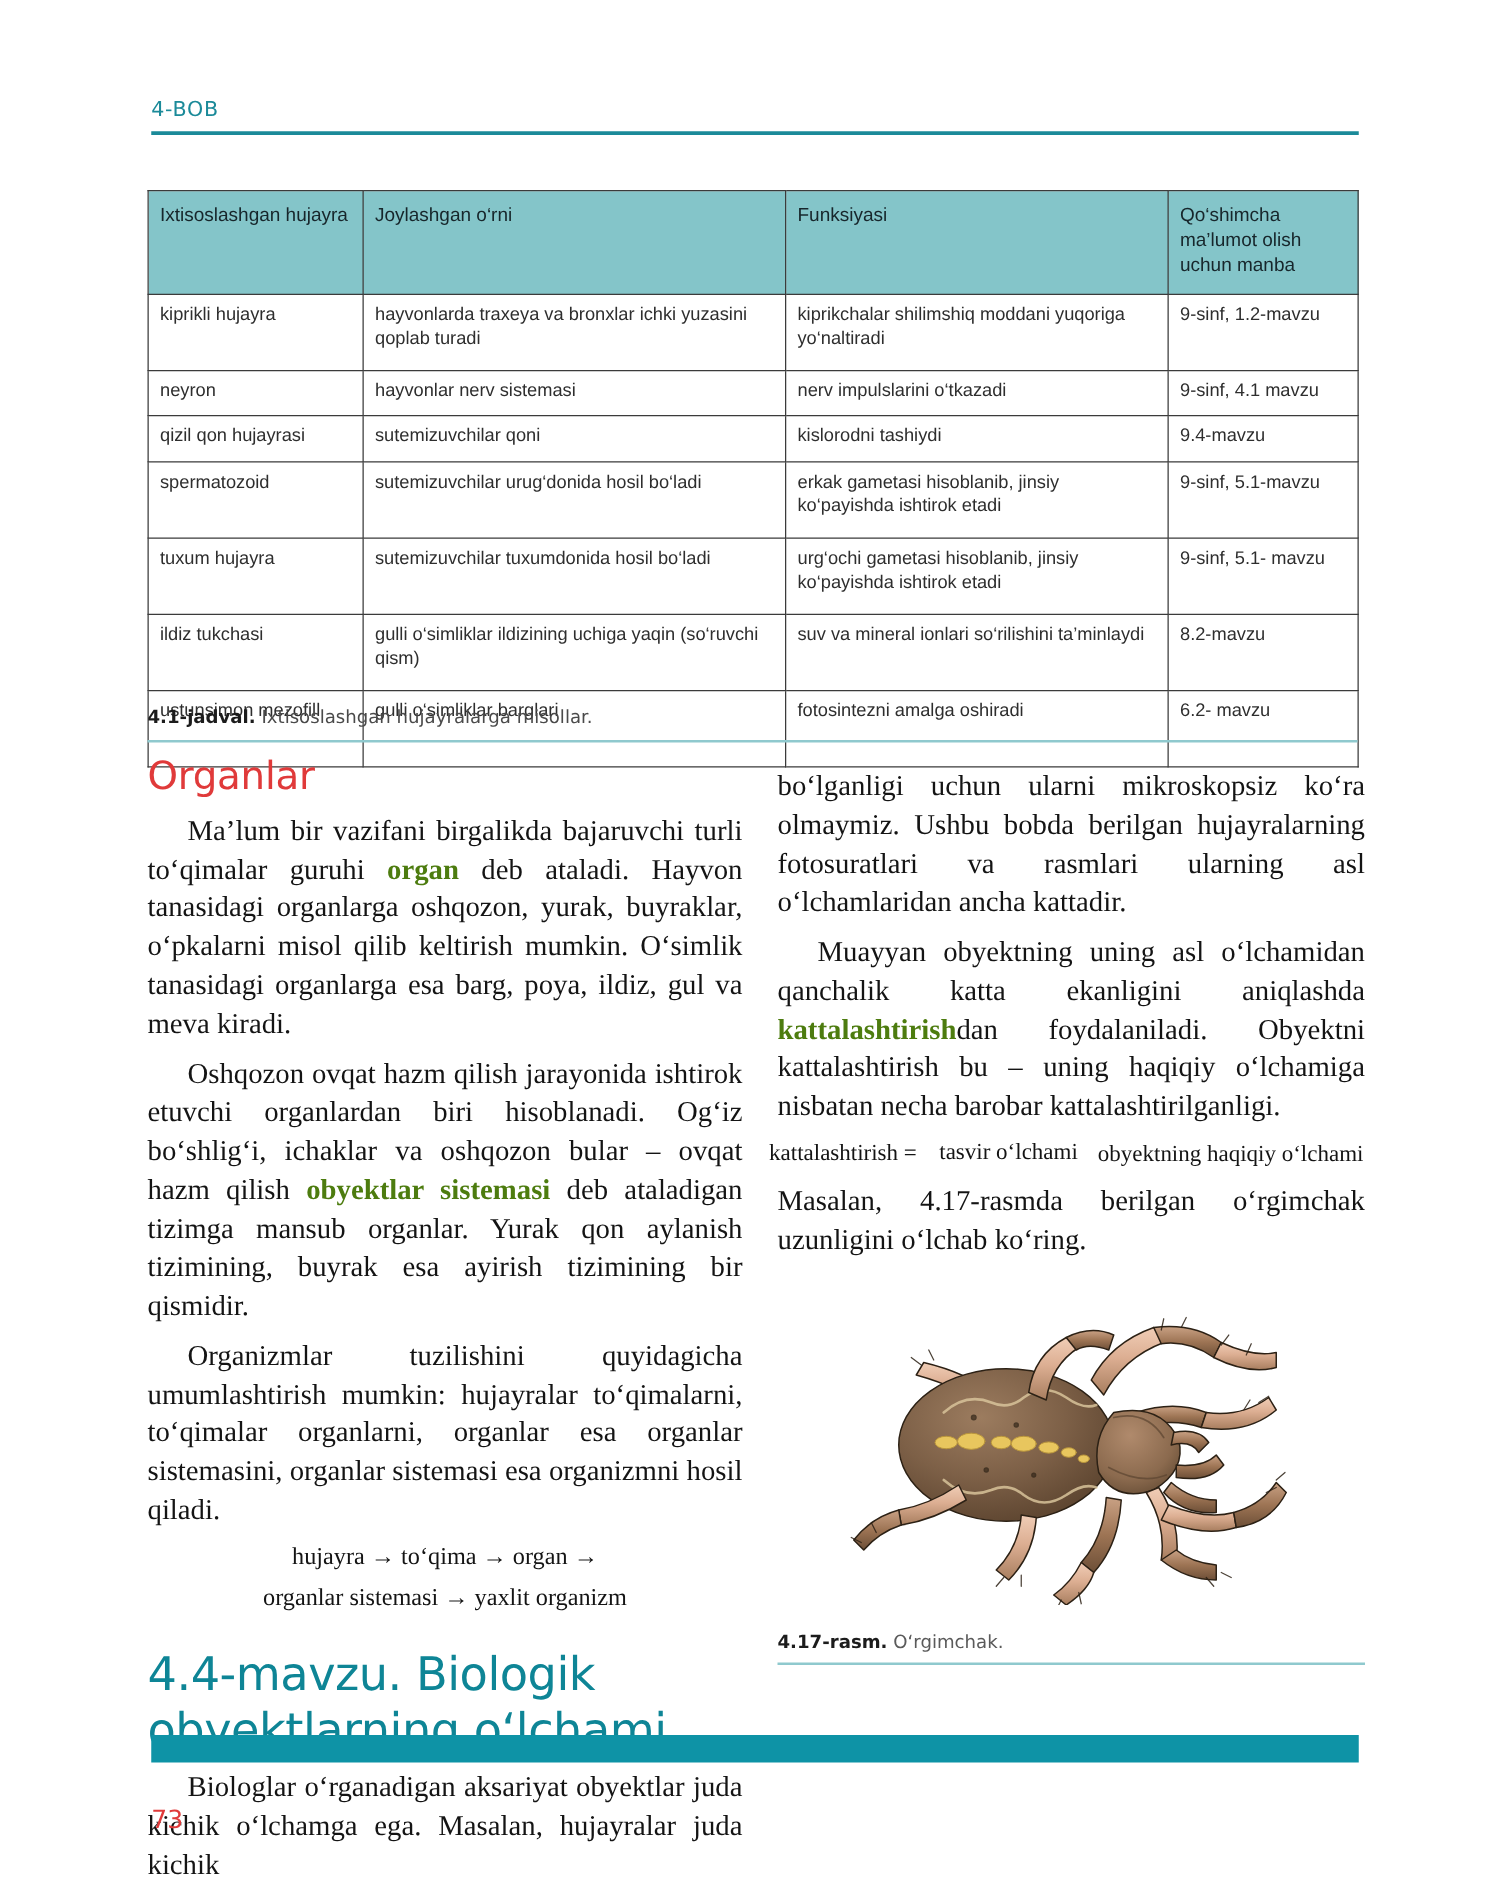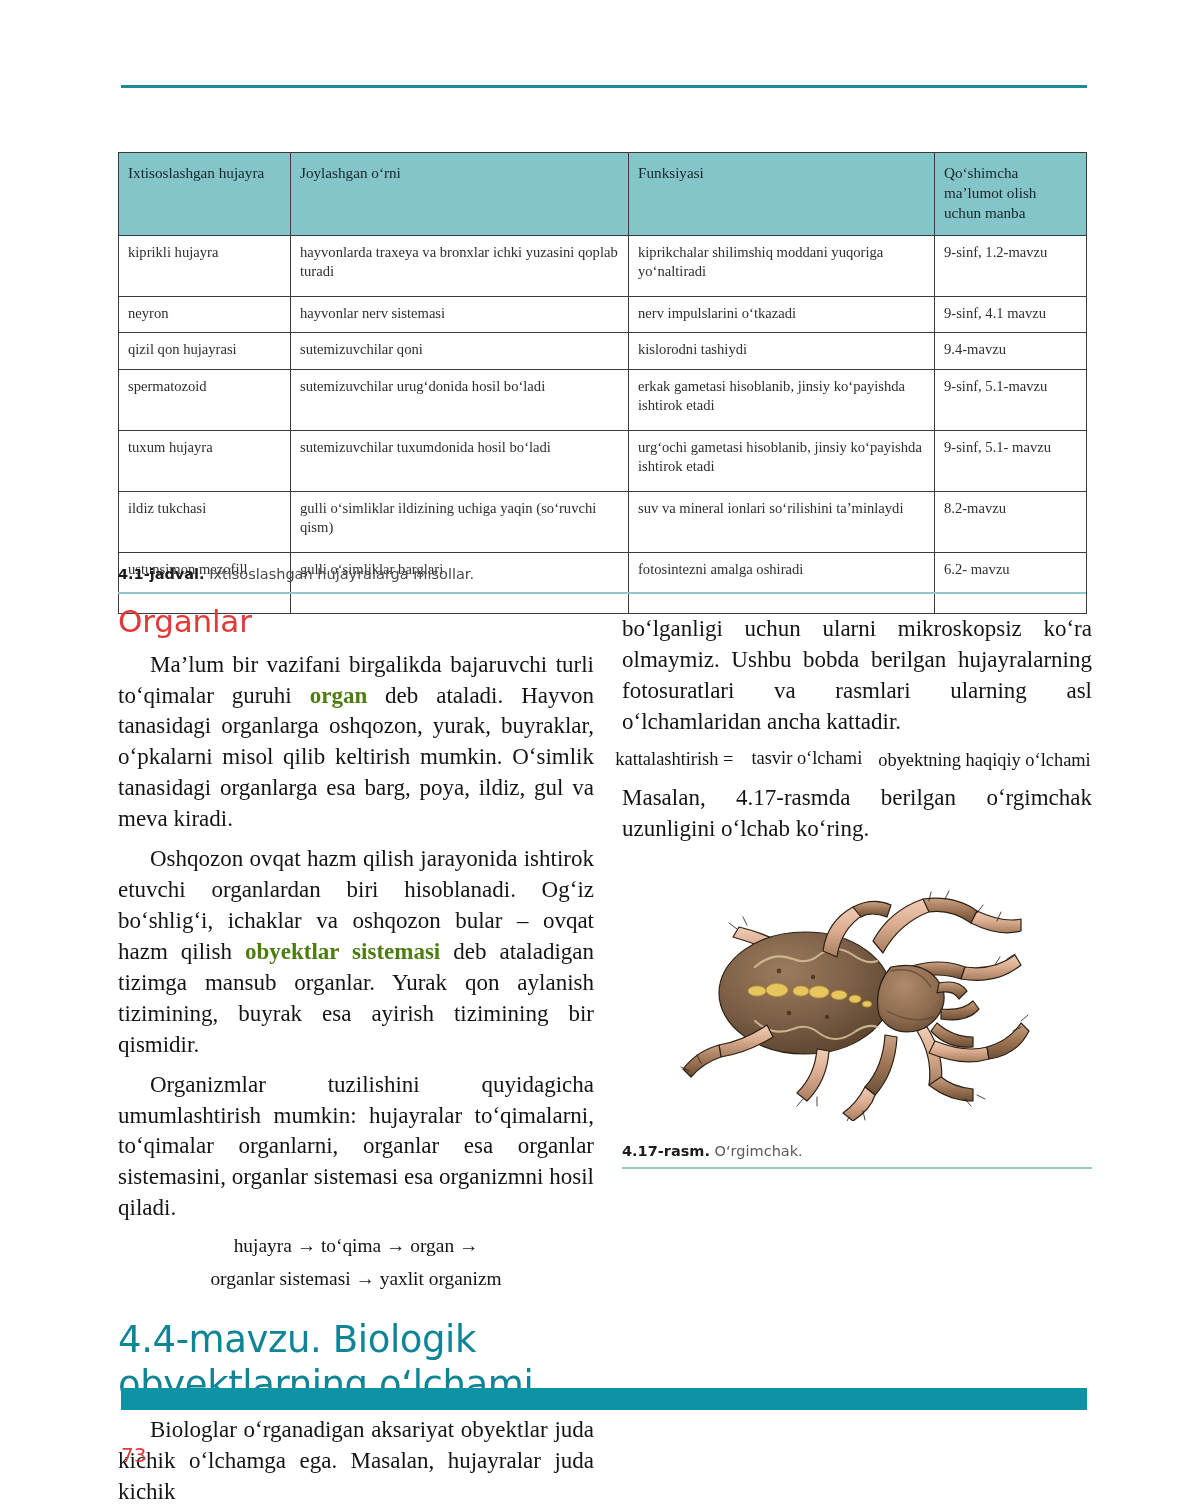--- a/index.html
+++ b/index.html
@@ -49,21 +49,21 @@
   .tbl-wrap {
     position: absolute;
     left: 118px;
     top: 152px;
     width: 968px;
   }
   table.data {
     border-collapse: collapse;
     width: 968px;
     table-layout: fixed;
-    font-family: Liberation Serif, serif;
+    font-family: Liberation Sans, sans-serif;
     background: #ffffff;
   }
   table.data th, table.data td {
     border: 1.2px solid #3b3b3b;
     vertical-align: top;
     padding: 7px 9px 9px 9px;
     font-size: 14.6px;
     line-height: 1.33;
     font-weight: 400;
     color: #2e2e2e;
@@ -235,20 +235,21 @@
     font-size: 20px;
     color: #e03a3a;
   }
 </style>
 </head>
 <body>
 
 <div class="page">
 
   <div class="runhead">
+    <div class="runhead-label">4-BOB</div>
     <div class="runhead-rule"></div>
   </div>
 
   <div class="tbl-wrap">
     <table class="data">
       <colgroup>
         <col class="c1">
           <col class="c2">
           <col class="c3">
           <col class="c4">
@@ -324,20 +325,21 @@
     <p class="chain">organlar sistemasi → yaxlit organizm</p>
 
     <h2 class="sec-teal">4.4-mavzu. Biologik obyektlarning o‘lchami</h2>
 
     <p class="body">Biologlar o‘rganadigan aksariyat obyektlar juda kichik o‘lchamga ega. Masalan, hujayralar juda kichik</p>
   </div>
 
   <div class="col-right">
     <p class="body noind">bo‘lganligi uchun ularni mikroskopsiz ko‘ra olmaymiz. Ushbu bobda berilgan hujayralarning fotosuratlari va rasmlari ularning asl o‘lchamlaridan ancha kattadir.</p>
 
+    <p class="body"><span>Muayyan obyektning uning asl o‘lchamidan qanchalik katta ekanligini aniqlashda </span><span class="kw">kattalashtirish</span><span>dan foydalaniladi. Obyektni kattalashtirish bu – uning haqiqiy o‘lchamiga nisbatan necha barobar kattalashtirilganligi.</span></p>
 
     <div class="formula">
       <span class="lhs">kattalashtirish =</span>
       <span class="frac">
         <span class="num">tasvir o‘lchami</span>
         <span class="bar"></span>
         <span class="den">obyektning haqiqiy o‘lchami</span>
       </span>
     </div>
 

